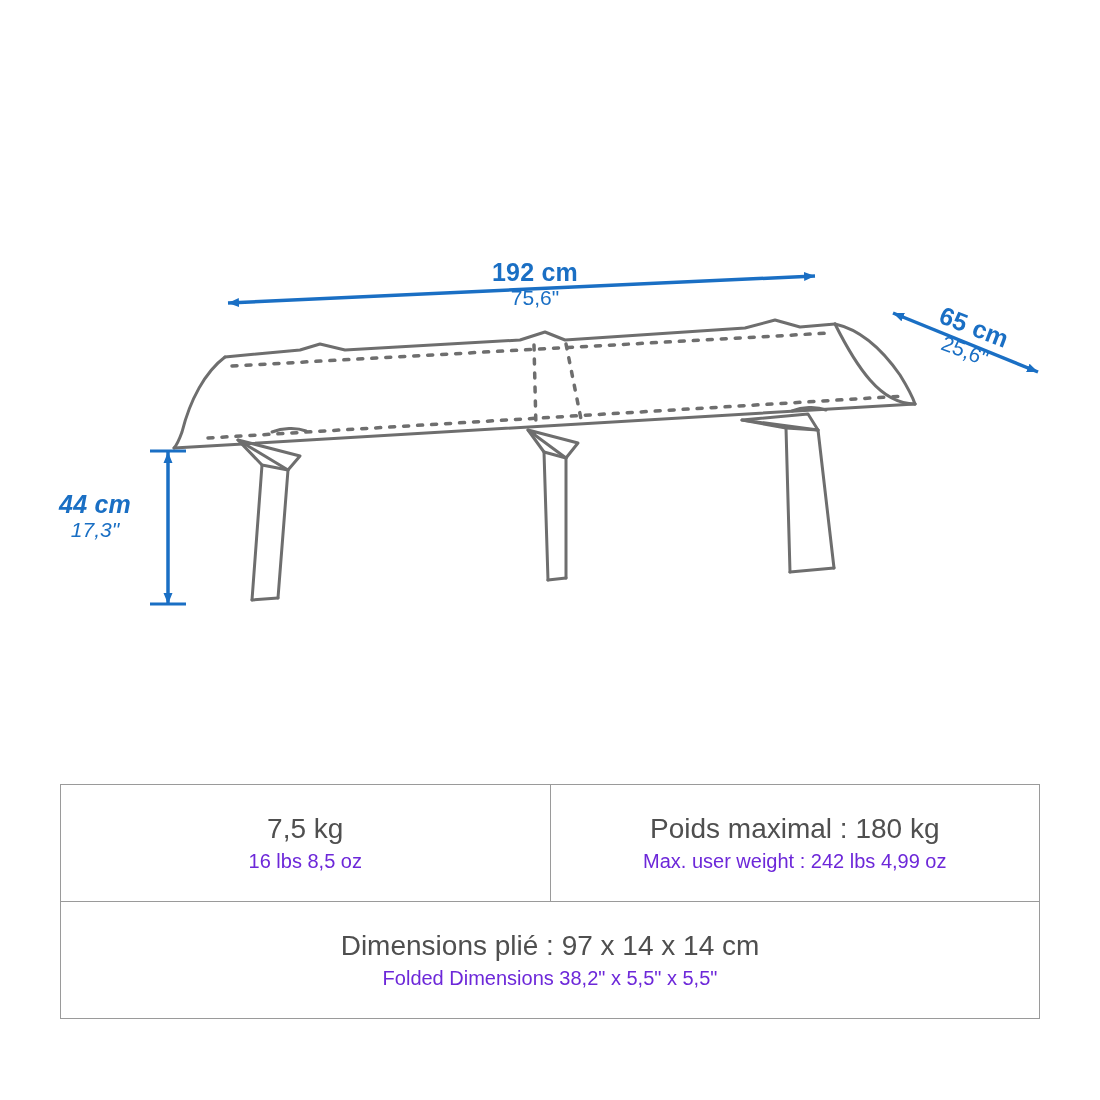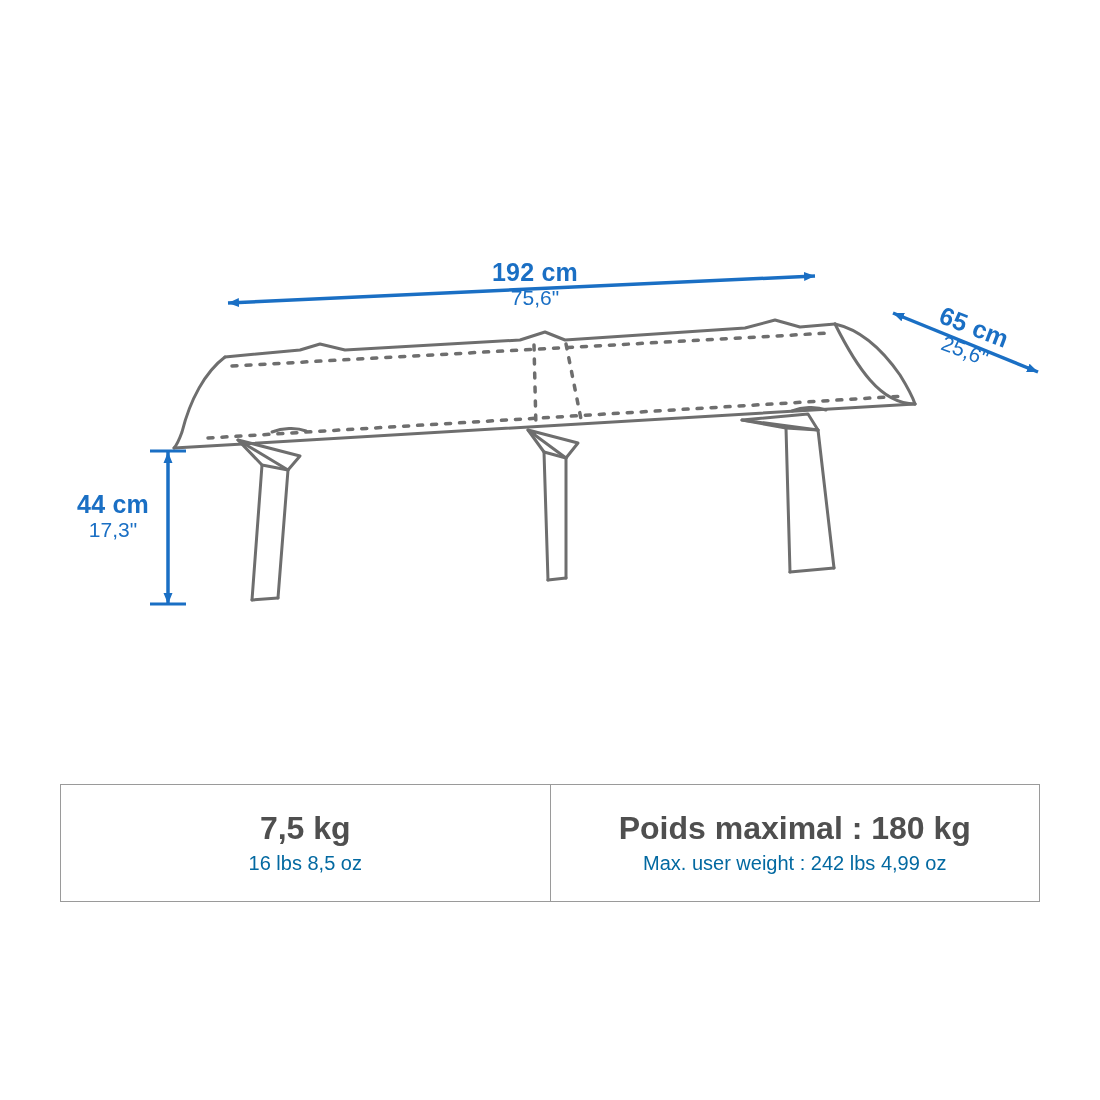--- a/index.html
+++ b/index.html
@@ -56,51 +56,52 @@
     width: 240px;
   }
   #label-width {
     left: 905px;
     top: 312px;
     width: 130px;
     transform: rotate(21deg);
     transform-origin: 50% 50%;
   }
   #label-height {
-    left: 48px;
+    left: 30px;
     top: 490px;
     width: 130px;
+    font-style: italic;
   }
 
   
   #spec-table {
     position: absolute;
     left: 60px;
     top: 784px;
     width: 980px;
     border: 1px solid #9a9a9a;
     border-collapse: collapse;
     box-sizing: border-box;
   }
   #spec-table td {
     border: 1px solid #9a9a9a;
     text-align: center;
     vertical-align: middle;
     padding: 18px 10px 20px 10px;
   }
   .cell-main {
-    font-weight: bold;
-    font-size: 32px;
+    font-weight: normal;
+    font-size: 28px;
     color: #4f4f4f;
     line-height: 1.25;
   }
   .cell-sub {
     font-weight: normal;
     font-size: 20px;
-    color: #0369a1;
+    color: #6d28d9;
     line-height: 1.3;
     margin-top: 2px;
   }
   .row1 td { height: 78px; width: 50%; }
   .row2 td { height: 78px; }
 </style>
 </head>
 <body>
 
 <div id="page">
@@ -192,16 +193,22 @@
       <tr class="row1">
         <td>
           <div class="cell-main">7,5 kg</div>
           <div class="cell-sub">16 lbs 8,5 oz</div>
         </td>
         <td>
           <div class="cell-main">Poids maximal : 180 kg</div>
           <div class="cell-sub">Max. user weight : 242 lbs 4,99 oz</div>
         </td>
       </tr>
+      <tr class="row2">
+        <td colspan="2">
+          <div class="cell-main">Dimensions plié : 97 x 14 x 14 cm</div>
+          <div class="cell-sub">Folded Dimensions 38,2" x 5,5" x 5,5"</div>
+        </td>
+      </tr>
     </tbody>
   </table>
 
 </div>
 
 </body></html>

